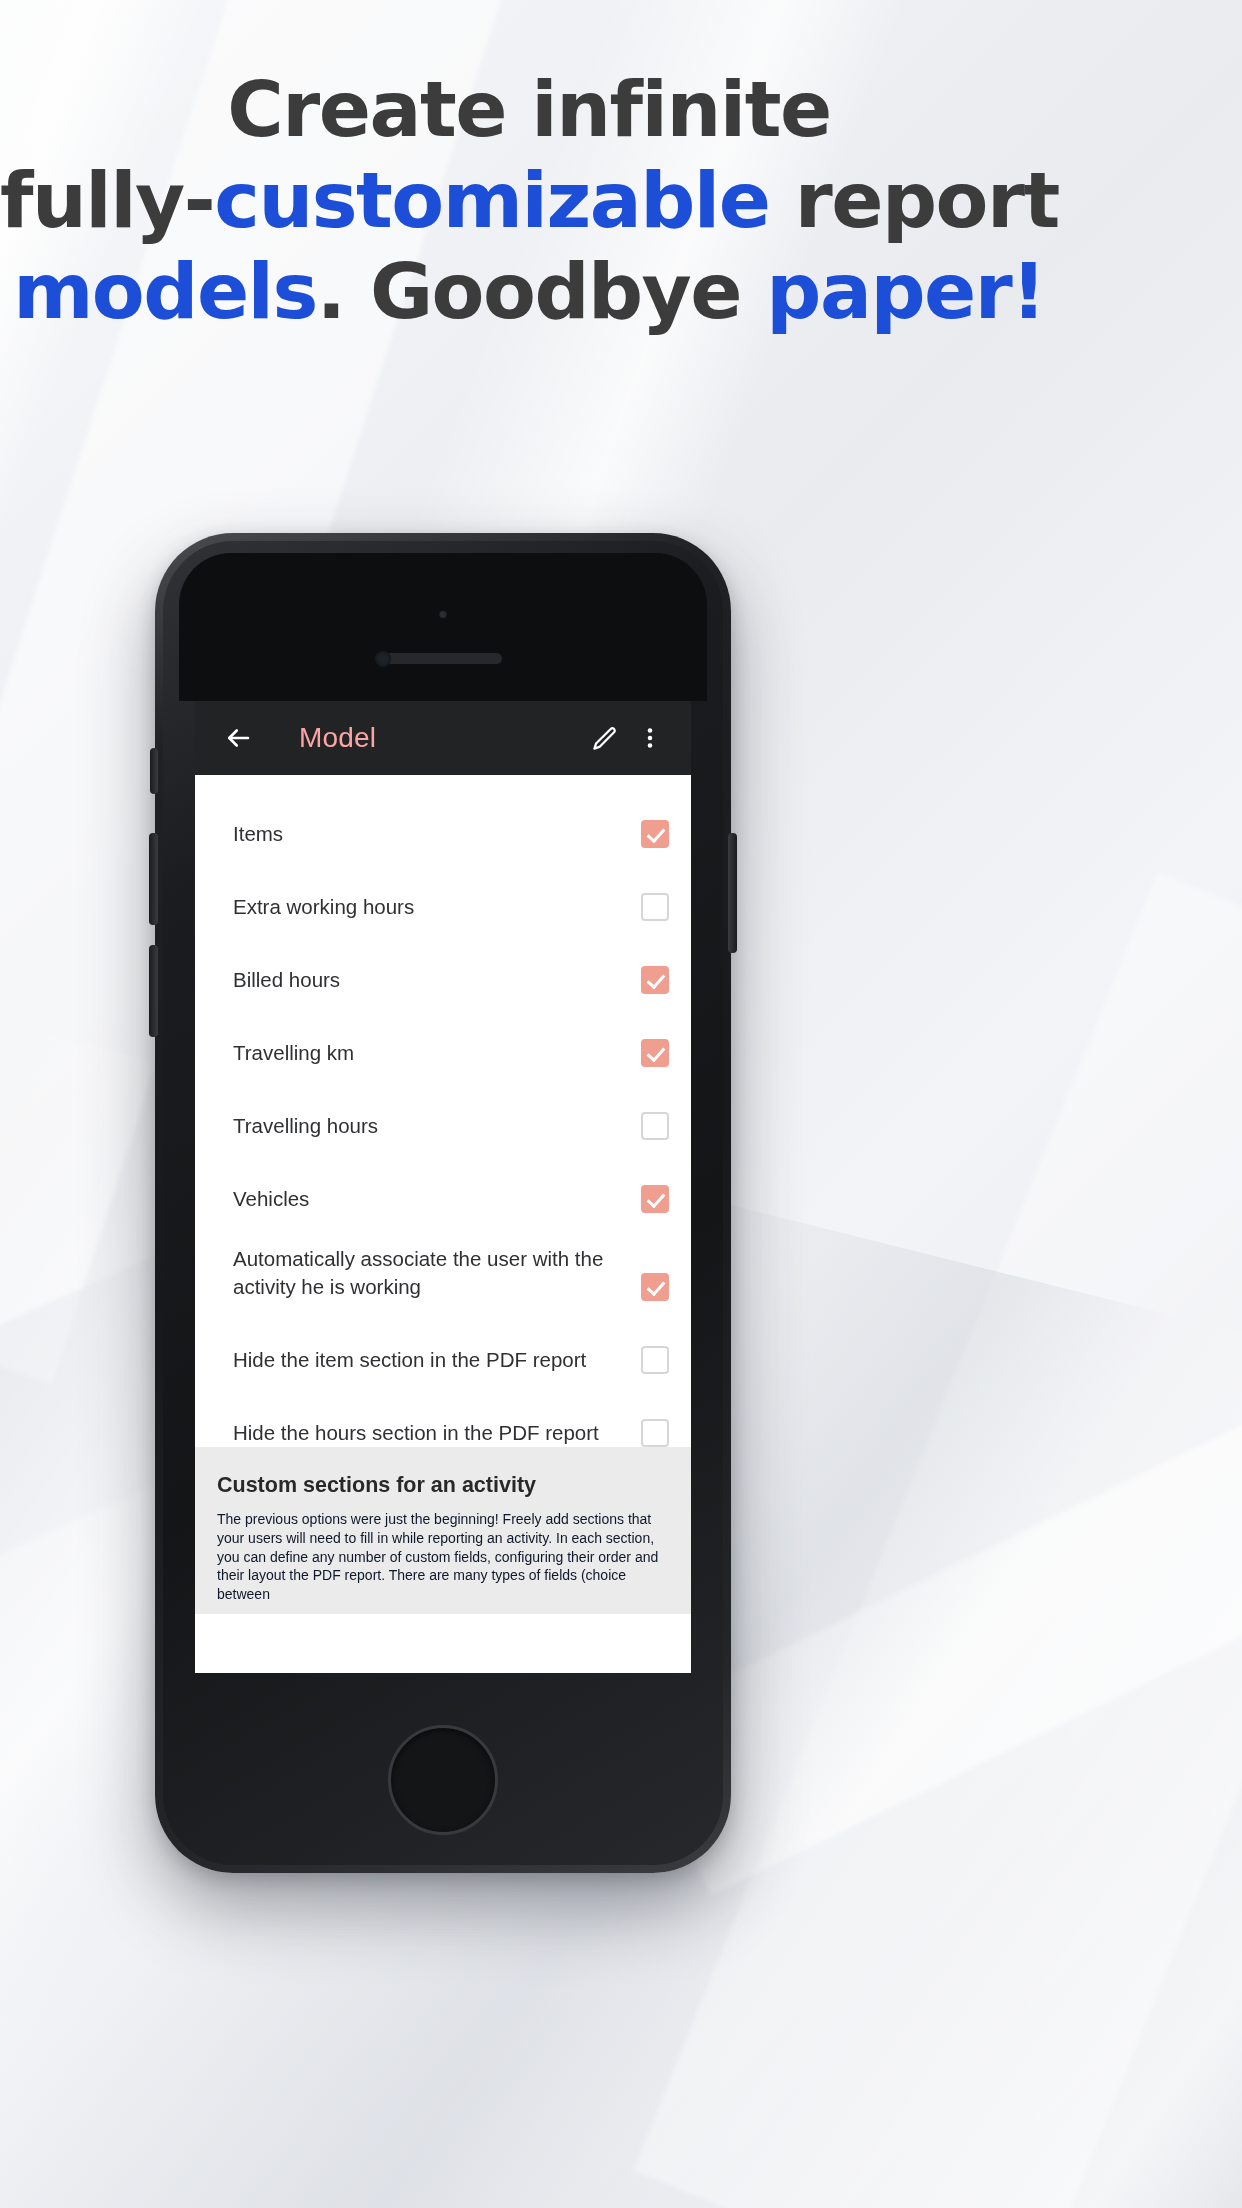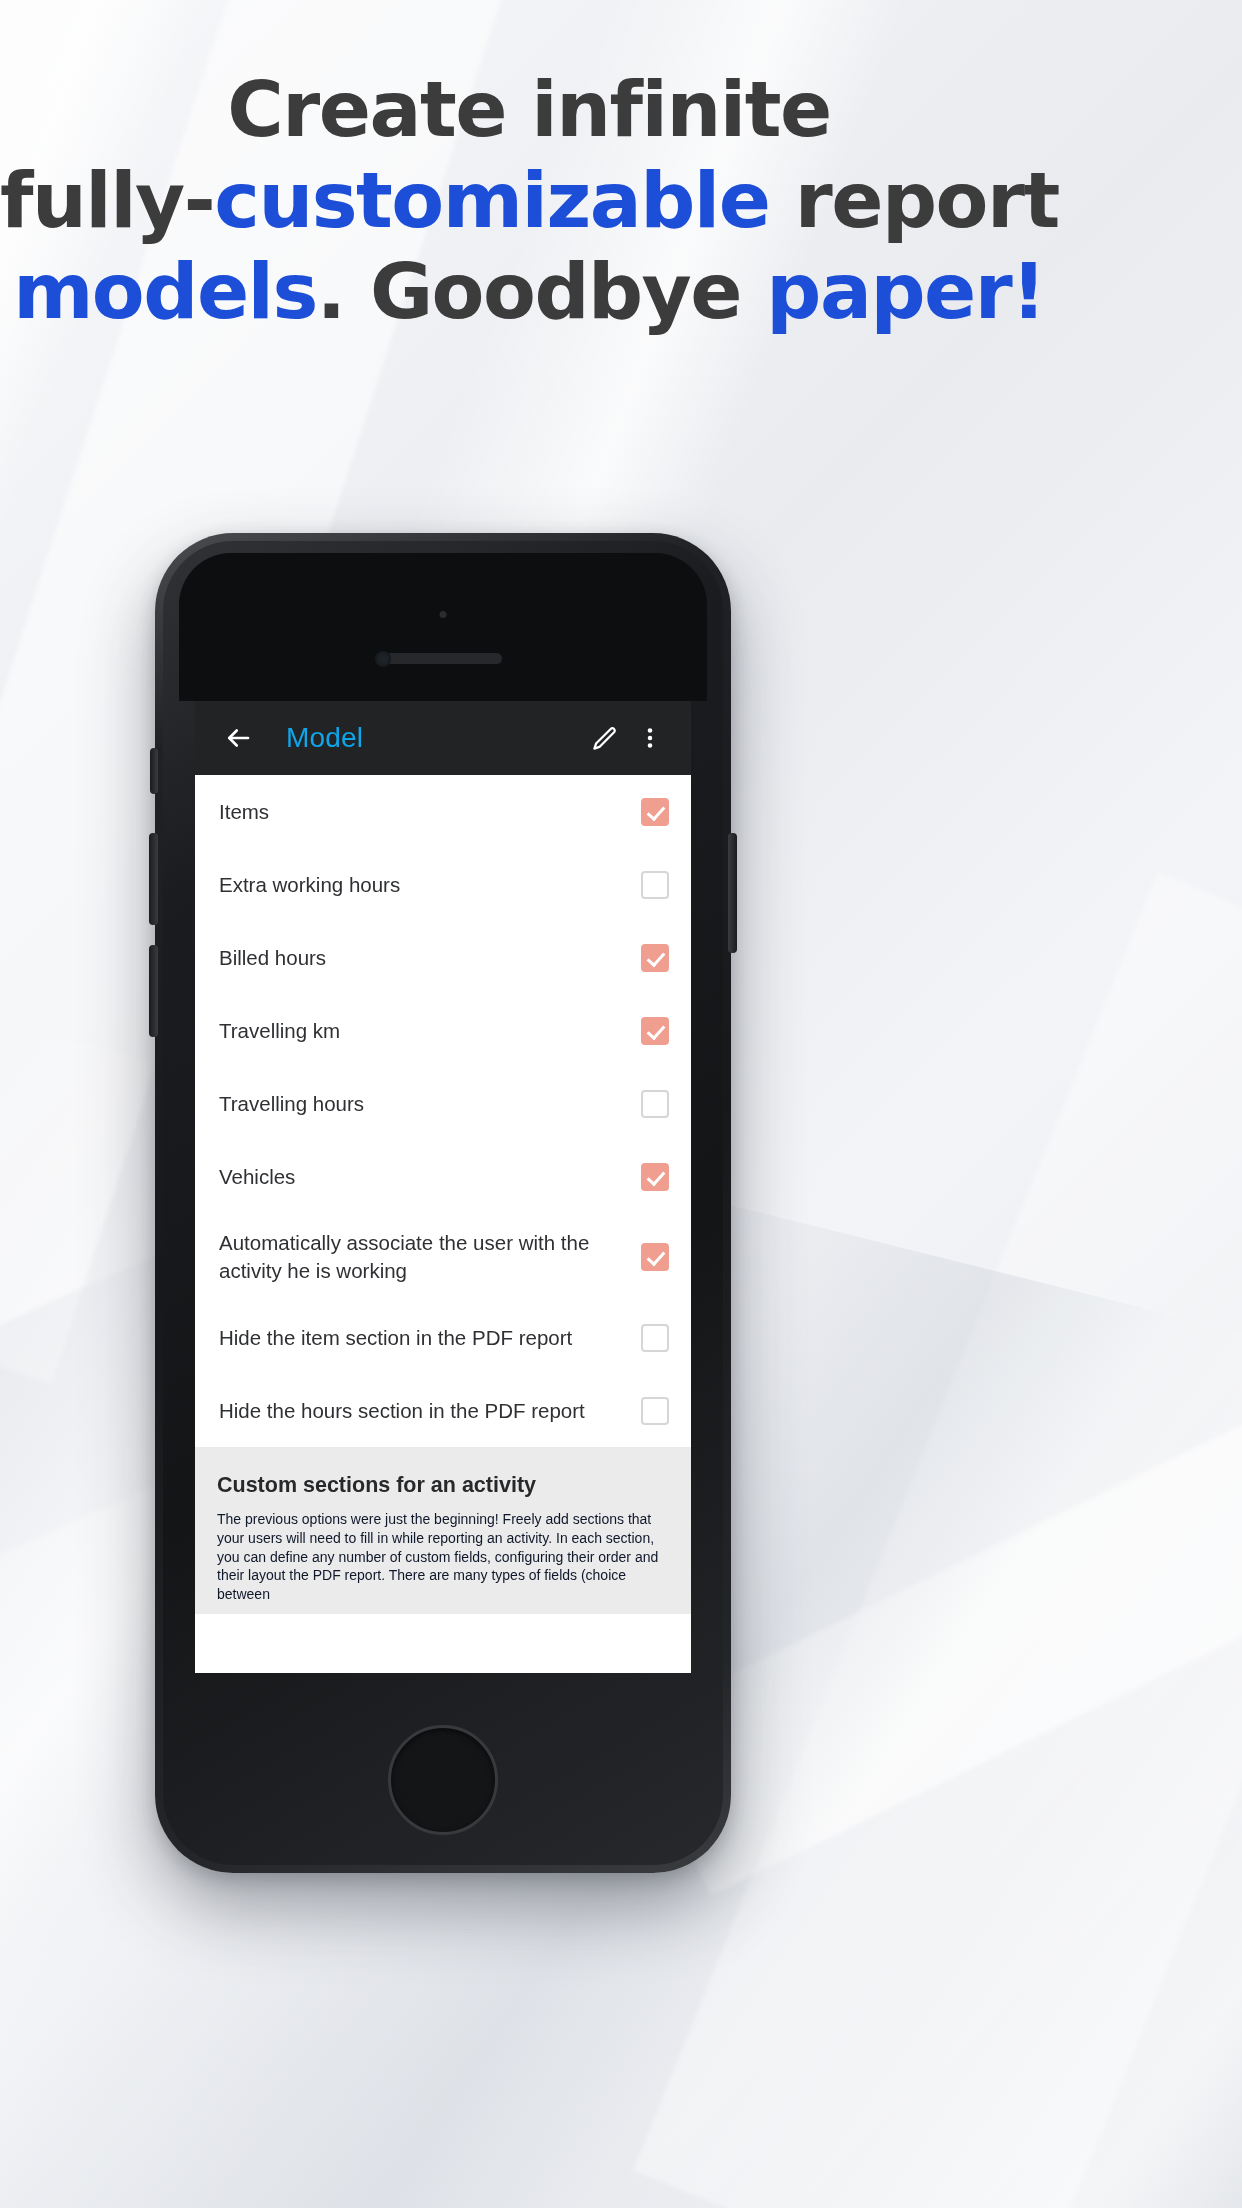--- a/index.html
+++ b/index.html
@@ -179,46 +179,46 @@
   
   .appbar {
     height: 74px;
     background: #222325;
     display: flex;
     align-items: center;
     padding: 0 18px;
     box-sizing: border-box;
   }
   .appbar-title {
-    color: #0ea5e9;
+    color: #fca5a5;
     font-size: 28px;
     font-weight: normal;
-    margin-left: 25px;
+    margin-left: 38px;
     flex: 1;
     letter-spacing: 0.2px;
   }
   .ab-icon {
     width: 46px;
     height: 46px;
     display: flex;
     align-items: center;
     justify-content: center;
     flex: none;
   }
   .ab-icon svg { display: block; }
   .back-arrow { margin-left: 2px; }
 
   
   .list {
     background: #ffffff;
   }
   .row {
     display: flex;
-    align-items: center;
-    padding: 0 22px 0 24px;
+    align-items: flex-end;
+    padding: 0 22px 0 38px;
     min-height: 73px;
     box-sizing: border-box;
   }
   .row-label {
     flex: 1;
     color: #2f3033;
     font-size: 20.5px;
     line-height: 1.36;
     padding-right: 16px;
   }

